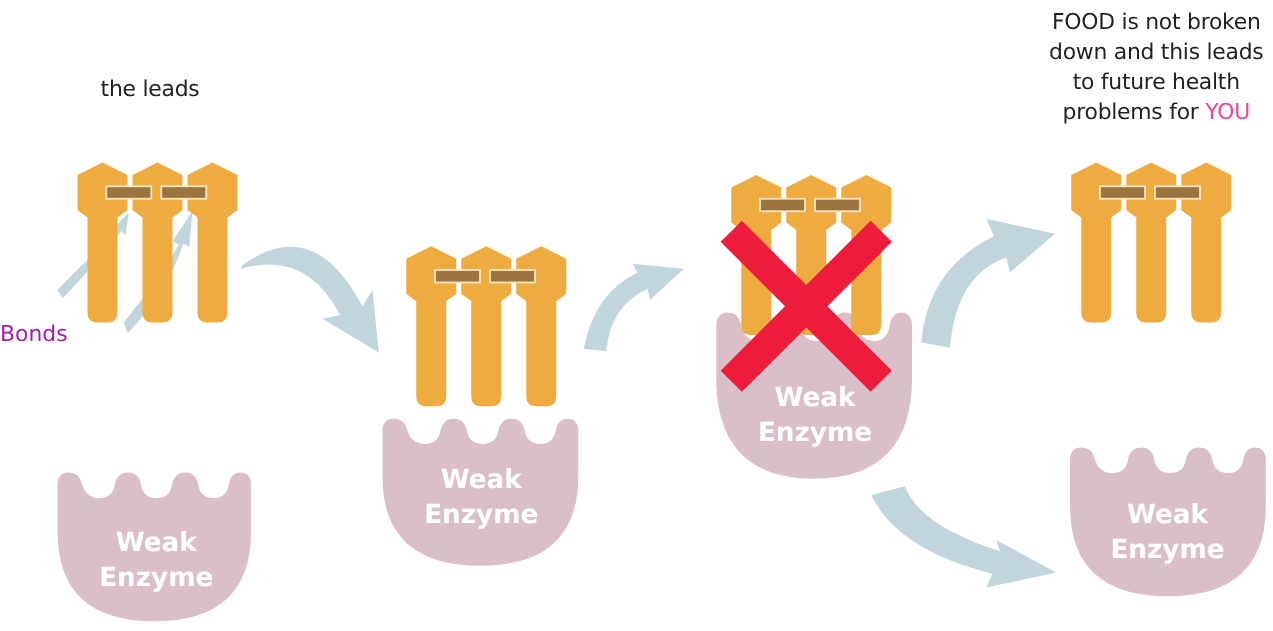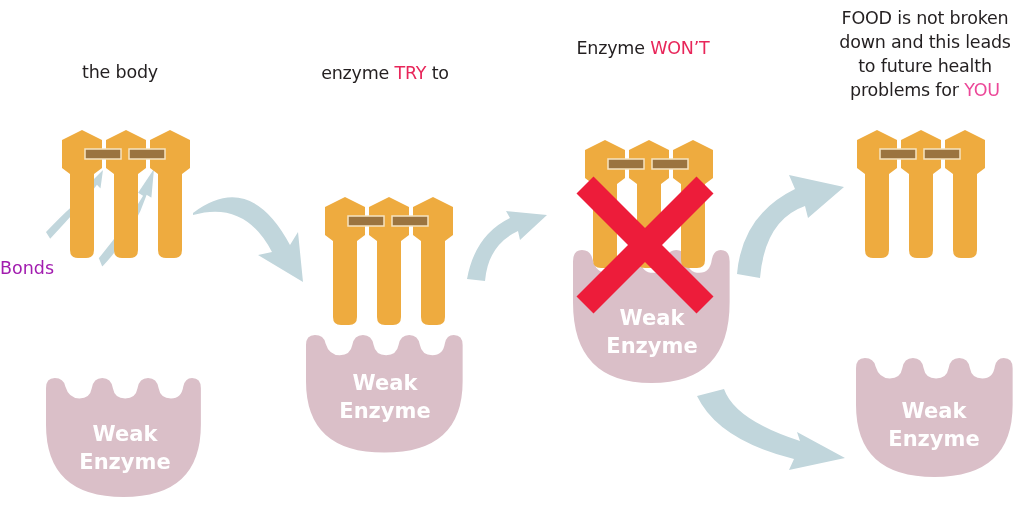--- a/index.html
+++ b/index.html
@@ -8,29 +8,27 @@
   .caption{position:absolute;text-align:center;color:#231f20;font-size:17.5px;line-height:24px;letter-spacing:-0.2px;}
   .hl{color:#e8265a;}
   .hl2{color:#ec4899;}
   .bonds{position:absolute;left:0;top:258px;font-size:17.5px;color:#a21caf;}
   .enz-label{font-family:"DejaVu Sans","Liberation Sans",sans-serif;font-weight:bold;fill:#ffffff;font-size:21px;text-anchor:middle;}
 </style>
 </head>
 <body>
 
 <div class="caption" style="left:40px;top:60px;width:160px;">
-  <div>the body</div>
+  <div>the leads</div>
 </div>
 
 <div class="caption" style="left:300px;top:61px;width:170px;">
-  <div><span>enzyme </span><span class="hl">TRY</span><span> to</span></div>
 </div>
 
 <div class="caption" style="left:548px;top:36px;width:190px;">
-  <div><span>Enzyme </span><span class="hl">WON’T</span></div>
 </div>
 
 <div class="caption" style="left:825px;top:6px;width:200px;">
   <div>FOOD is not broken</div>
   <div>down and this leads</div>
   <div>to future health</div>
   <div><span>problems for </span><span class="hl2">YOU</span></div>
 </div>
 
 <div class="bonds">Bonds</div>

